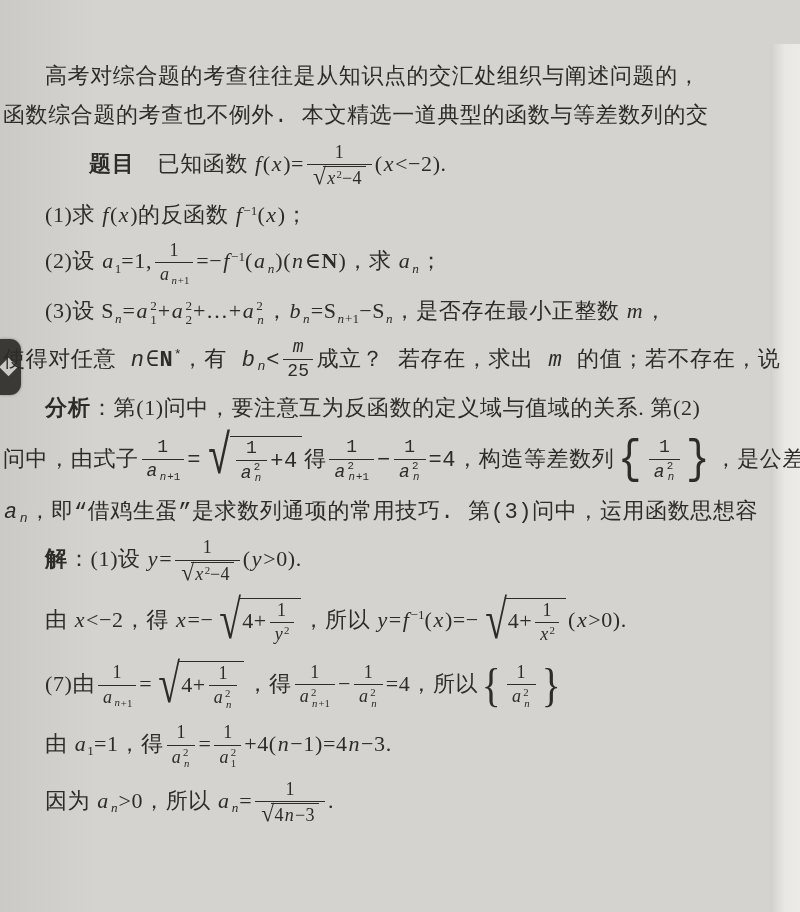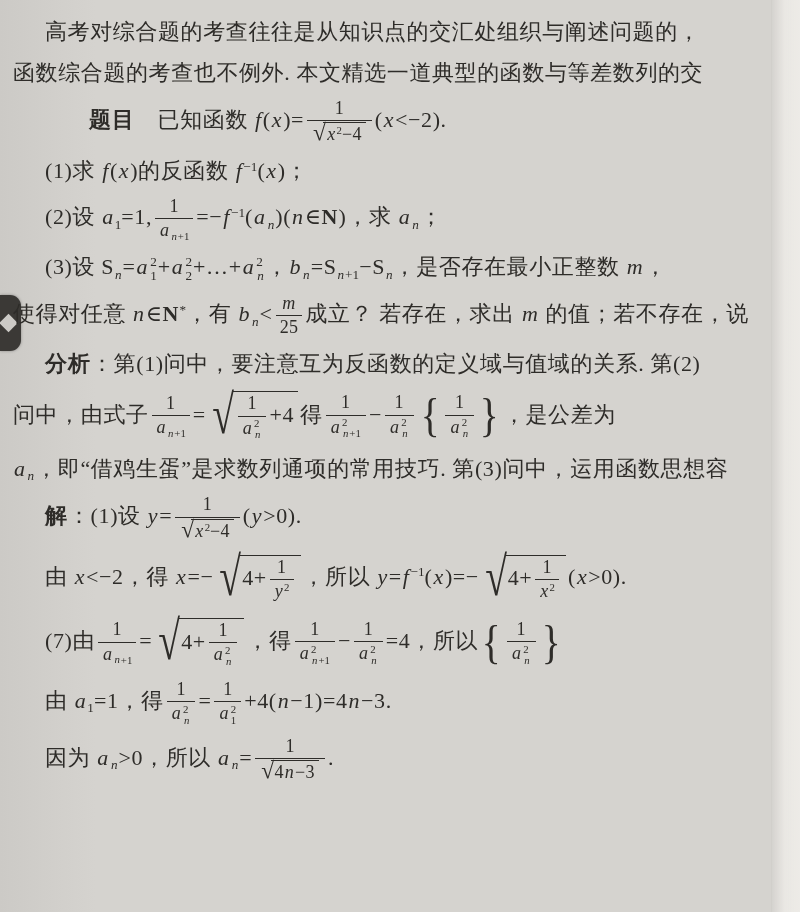--- a/index.html
+++ b/index.html
@@ -10,21 +10,21 @@
     --mark:#3b3936;
   }
   html,body{margin:0;padding:0;width:800px;height:912px;overflow:hidden;}
   body{
     background:
       linear-gradient(90deg, var(--paper-dark) 0%, var(--paper) 12%, var(--paper) 88%, var(--paper) 100%),
       var(--paper);
     font-family:"Liberation Serif","DejaVu Serif",serif;
     color:var(--ink);
   }
-  .page{position:relative;width:800px;height:788px;}
+  .page{position:relative;width:800px;height:788px;margin-top:44px;}
   .edge-strip{
     position:absolute;top:0;right:0;width:28px;height:912px;
     background:linear-gradient(90deg, rgba(237,235,231,0) 0%, rgba(237,235,231,0.85) 45%, var(--paper-edge) 100%);
     border-left:1px solid rgba(110,108,104,0.22);
     pointer-events:none;
   }
   .edge-mark{
     position:absolute;left:0;top:295px;width:21px;height:56px;
     background:var(--mark);
     border-radius:0 11px 11px 0;
@@ -36,21 +36,21 @@
     background:var(--paper-dark);
   }
   .doc{position:absolute;left:0;top:0;width:800px;padding-top:16px;}
   .line{
     white-space:nowrap;
     font-size:22px;
     letter-spacing:0.6px;
     line-height:1.45;
     margin-bottom:9px;
   }
-  .ind0{padding-left:13px;}
+  .ind0{padding-left:3px;font-family:Liberation Mono, monospace;}
   .ind1{padding-left:45px;}
   .ind2{padding-left:89px;}
   .tk-t{color:var(--ink);}
   .tk-i{font-style:italic;padding:0 1px;}
   .tk-b{font-weight:700;letter-spacing:1px;}
   sub,sup{font-size:0.6em;letter-spacing:0;}
   sub{vertical-align:-0.35em;}
   sup{vertical-align:0.55em;}
   .frac{
     display:inline-block;vertical-align:middle;text-align:center;
@@ -104,21 +104,21 @@
           <span class="cnt"><span class="frac"><span class="num"><span class="tk-t">1</span></span><span class="den"><span class="tk-i">a</span><span class="ss">
                   <span class="ssu"><span class="tk-t">2</span></span>
                   <span class="ssd"><span class="tk-i">n</span></span>
                 </span></span></span><span class="tk-t">+4</span></span>
         </span><span class="tk-t">得</span><span class="frac"><span class="num"><span class="tk-t">1</span></span><span class="den"><span class="tk-i">a</span><span class="ss">
               <span class="ssu"><span class="tk-t">2</span></span>
               <span class="ssd"><span class="tk-i">n</span><span class="tk-t">+1</span></span>
             </span></span></span><span class="tk-t">−</span><span class="frac"><span class="num"><span class="tk-t">1</span></span><span class="den"><span class="tk-i">a</span><span class="ss">
               <span class="ssu"><span class="tk-t">2</span></span>
               <span class="ssd"><span class="tk-i">n</span></span>
-            </span></span></span><span class="braced">
+            </span></span></span><span class="tk-t">=4，构造等差数列</span><span class="braced">
           <span class="brace">{</span>
           <span class="bcnt">
             <span class="frac">
               <span class="num"><span class="tk-t">1</span></span>
               <span class="den"><span class="tk-i">a</span><span class="ss">
                   <span class="ssu"><span class="tk-t">2</span></span>
                   <span class="ssd"><span class="tk-i">n</span></span>
                 </span></span>
             </span>
           </span>

